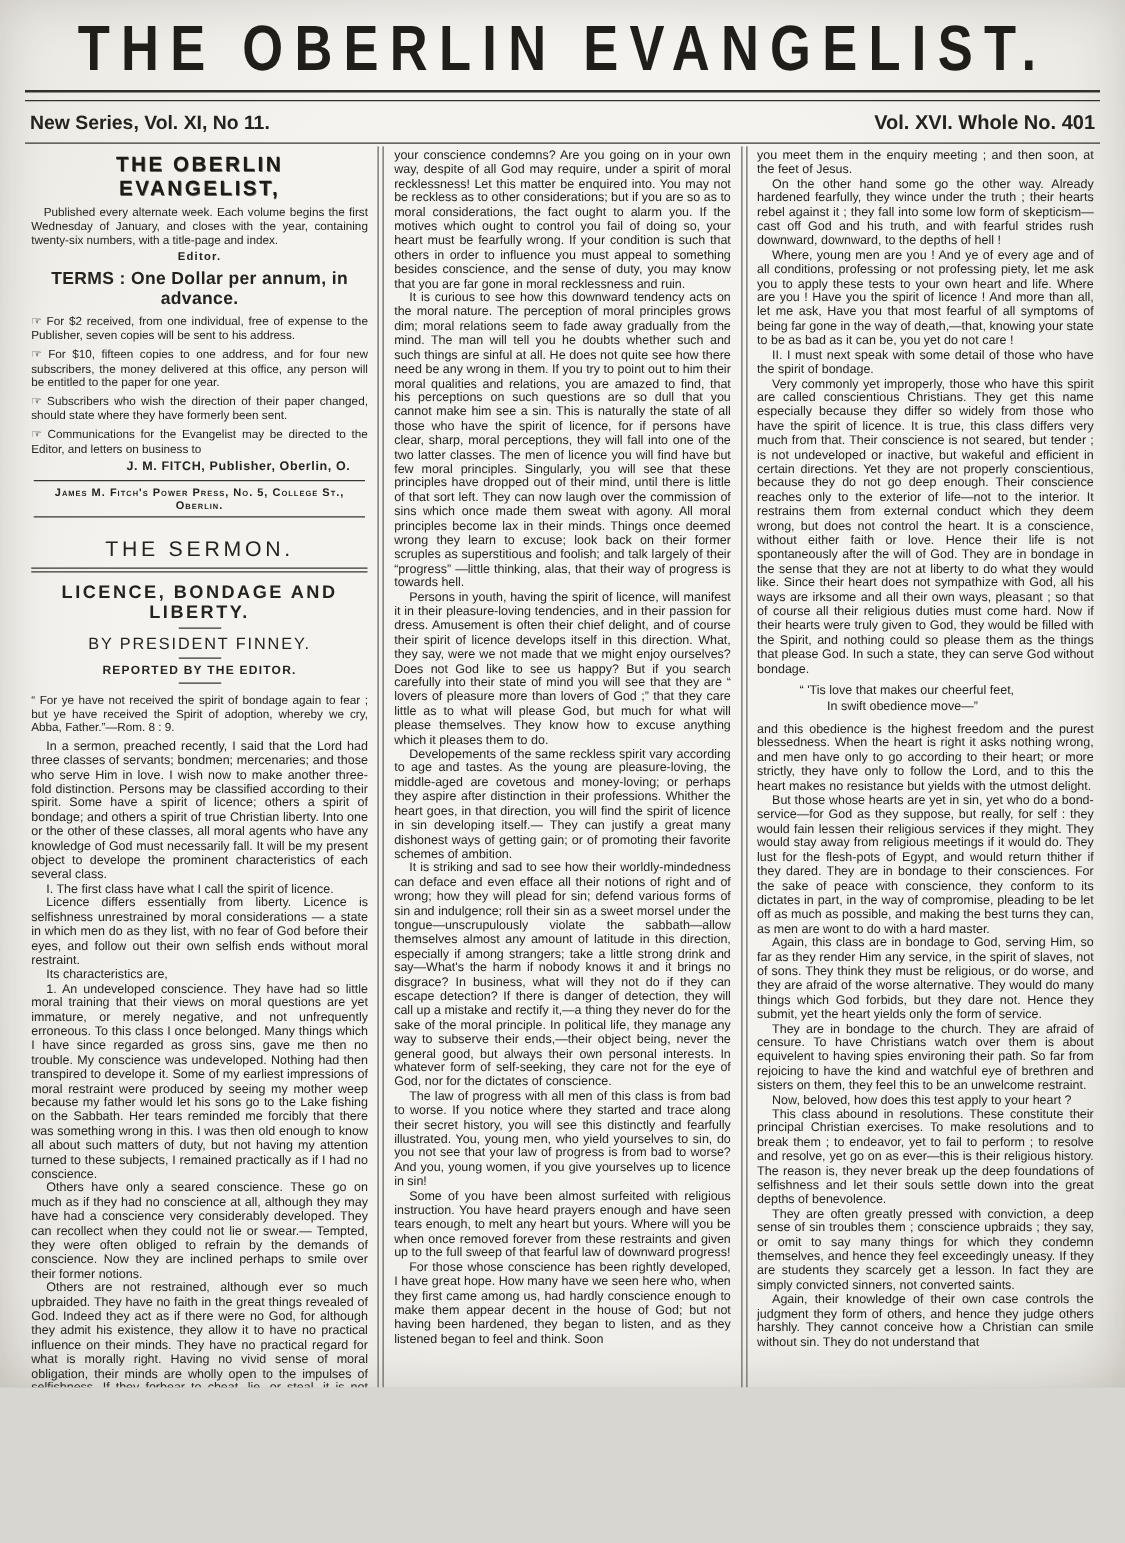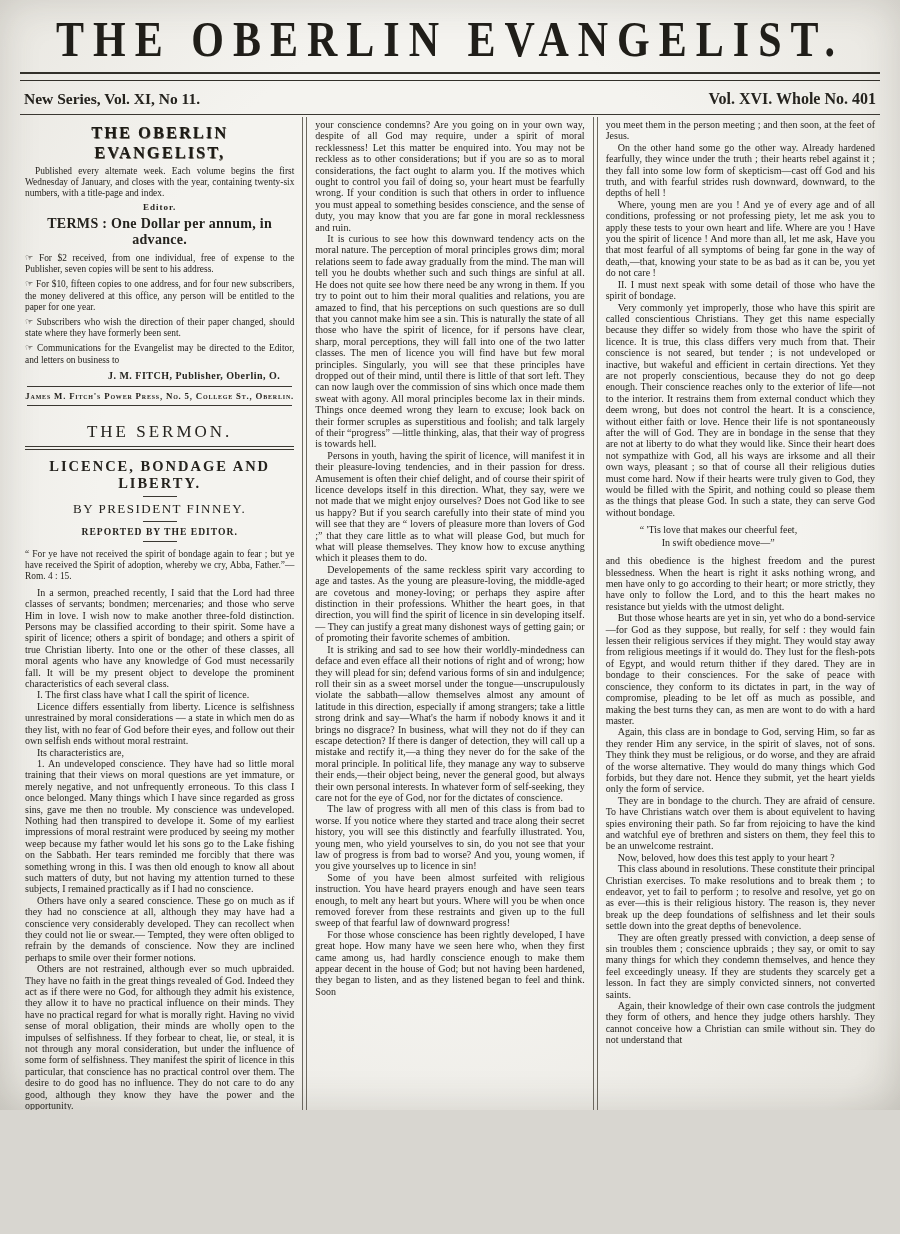--- a/index.html
+++ b/index.html
@@ -1,20 +1,20 @@
 <!DOCTYPE html>
 <html><head>
 <meta charset="utf-8">
 <style>
   html,body{margin:0;padding:0;background:#d8d6d0;}
   .page{
     position:relative;width:900px;height:1110px;margin:0 auto;
     background:radial-gradient(ellipse at 50% 45%, #f4f3ef 55%, #e9e7e1 92%, #dddbd4 100%);
     color:#25231e;
-    font-family:Liberation Serif, serif;
+    font-family:Liberation Sans, sans-serif;
     overflow:hidden;box-sizing:border-box;padding:6px 18px 0 18px;
     box-shadow:inset 0 0 40px rgba(60,55,45,.18);
   }
   
   .masthead{
     text-align:center;font-weight:bold;font-size:42px;letter-spacing:9px;
     margin:4px 0 2px 0;transform:scaleY(1.22);transform-origin:top center;
     white-space:nowrap;color:#201e19;
   }
   .rule-double{height:6px;border-top:2px solid #32302a;border-bottom:1px solid #32302a;margin:14px 2px 0 2px;}
@@ -87,21 +87,21 @@
       <div class="rule-thin"></div>
 
       <h2 class="sermon-head">THE SERMON.</h2>
       <div class="rule-wavy"></div>
       <h3 class="sermon-title">LICENCE, BONDAGE AND LIBERTY.</h3>
       <div class="orn"></div>
       <div class="byline">BY PRESIDENT FINNEY.</div>
       <div class="orn"></div>
       <div class="reported">REPORTED BY THE EDITOR.</div>
       <div class="orn"></div>
-      <p class="epigraph">“ For ye have not received the spirit of bondage again to fear ; but ye have received the Spirit of adoption, whereby we cry, Abba, Father.”—Rom. 4 : 15.</p>
+      <p class="epigraph">“ For ye have not received the spirit of bondage again to fear ; but ye have received the Spirit of adoption, whereby we cry, Abba, Father.”—Rom. 8 : 9.</p>
 
       <p class="body-p">In a sermon, preached recently, I said that the Lord had three classes of servants; bondmen; mercenaries; and those who serve Him in love. I wish now to make another three-fold distinction. Persons may be classified according to their spirit. Some have a spirit of licence; others a spirit of bondage; and others a spirit of true Christian liberty. Into one or the other of these classes, all moral agents who have any knowledge of God must necessarily fall. It will be my present object to develope the prominent characteristics of each several class.</p>
       <p class="body-p">I. The first class have what I call the spirit of licence.</p>
       <p class="body-p">Licence differs essentially from liberty. Licence is selfishness unrestrained by moral considerations — a state in which men do as they list, with no fear of God before their eyes, and follow out their own selfish ends without moral restraint.</p>
       <p class="body-p">Its characteristics are,</p>
       <p class="body-p">1. An undeveloped conscience. They have had so little moral training that their views on moral questions are yet immature, or merely negative, and not unfrequently erroneous. To this class I once belonged. Many things which I have since regarded as gross sins, gave me then no trouble. My conscience was undeveloped. Nothing had then transpired to develope it. Some of my earliest impressions of moral restraint were produced by seeing my mother weep because my father would let his sons go to the Lake fishing on the Sabbath. Her tears reminded me forcibly that there was something wrong in this. I was then old enough to know all about such matters of duty, but not having my attention turned to these subjects, I remained practically as if I had no conscience.</p>
       <p class="body-p">Others have only a seared conscience. These go on much as if they had no conscience at all, although they may have had a conscience very considerably developed. They can recollect when they could not lie or swear.— Tempted, they were often obliged to refrain by the demands of conscience. Now they are inclined perhaps to smile over their former notions.</p>
       <p class="body-p">Others are not restrained, although ever so much upbraided. They have no faith in the great things revealed of God. Indeed they act as if there were no God, for although they admit his existence, they allow it to have no practical influence on their minds. They have no practical regard for what is morally right. Having no vivid sense of moral obligation, their minds are wholly open to the impulses of selfishness. If they forbear to cheat, lie, or steal, it is not through any moral consideration, but under the influence of some form of selfishness. They manifest the spirit of licence in this particular, that conscience has no practical control over them. The desire to do good has no influence. They do not care to do any good, although they know they have the power and the opportunity.</p>
 
     </section>
@@ -115,21 +115,21 @@
       <p class="body-p">Developements of the same reckless spirit vary according to age and tastes. As the young are pleasure-loving, the middle-aged are covetous and money-loving; or perhaps they aspire after distinction in their professions. Whither the heart goes, in that direction, you will find the spirit of licence in sin developing itself.— They can justify a great many dishonest ways of getting gain; or of promoting their favorite schemes of ambition.</p>
       <p class="body-p">It is striking and sad to see how their worldly-mindedness can deface and even efface all their notions of right and of wrong; how they will plead for sin; defend various forms of sin and indulgence; roll their sin as a sweet morsel under the tongue—unscrupulously violate the sabbath—allow themselves almost any amount of latitude in this direction, especially if among strangers; take a little strong drink and say—What's the harm if nobody knows it and it brings no disgrace? In business, what will they not do if they can escape detection? If there is danger of detection, they will call up a mistake and rectify it,—a thing they never do for the sake of the moral principle. In political life, they manage any way to subserve their ends,—their object being, never the general good, but always their own personal interests. In whatever form of self-seeking, they care not for the eye of God, nor for the dictates of conscience.</p>
       <p class="body-p">The law of progress with all men of this class is from bad to worse. If you notice where they started and trace along their secret history, you will see this distinctly and fearfully illustrated. You, young men, who yield yourselves to sin, do you not see that your law of progress is from bad to worse? And you, young women, if you give yourselves up to licence in sin!</p>
       <p class="body-p">Some of you have been almost surfeited with religious instruction. You have heard prayers enough and have seen tears enough, to melt any heart but yours. Where will you be when once removed forever from these restraints and given up to the full sweep of that fearful law of downward progress!</p>
       <p class="body-p">For those whose conscience has been rightly developed, I have great hope. How many have we seen here who, when they first came among us, had hardly conscience enough to make them appear decent in the house of God; but not having been hardened, they began to listen, and as they listened began to feel and think. Soon</p>
     </section>
 
     <div class="col-divider"></div>
 
     <section class="col">
-      <p class="body-p cont">you meet them in the person meeting ; and then soon, at the feet of Jesus.</p>
+      <p class="body-p cont">you meet them in the enquiry meeting ; and then soon, at the feet of Jesus.</p>
       <p class="body-p">On the other hand some go the other way. Already hardened fearfully, they wince under the truth ; their hearts rebel against it ; they fall into some low form of skepticism—cast off God and his truth, and with fearful strides rush downward, downward, to the depths of hell !</p>
       <p class="body-p">Where, young men are you ! And ye of every age and of all conditions, professing or not professing piety, let me ask you to apply these tests to your own heart and life. Where are you ! Have you the spirit of licence ! And more than all, let me ask, Have you that most fearful of all symptoms of being far gone in the way of death,—that, knowing your state to be as bad as it can be, you yet do not care !</p>
       <p class="body-p">II. I must next speak with some detail of those who have the spirit of bondage.</p>
       <p class="body-p">Very commonly yet improperly, those who have this spirit are called conscientious Christians. They get this name especially because they differ so widely from those who have the spirit of licence. It is true, this class differs very much from that. Their conscience is not seared, but tender ; is not undeveloped or inactive, but wakeful and efficient in certain directions. Yet they are not properly conscientious, because they do not go deep enough. Their conscience reaches only to the exterior of life—not to the interior. It restrains them from external conduct which they deem wrong, but does not control the heart. It is a conscience, without either faith or love. Hence their life is not spontaneously after the will of God. They are in bondage in the sense that they are not at liberty to do what they would like. Since their heart does not sympathize with God, all his ways are irksome and all their own ways, pleasant ; so that of course all their religious duties must come hard. Now if their hearts were truly given to God, they would be filled with the Spirit, and nothing could so please them as the things that please God. In such a state, they can serve God without bondage.</p>
       <div class="hymn">
         <div class="l1">“ 'Tis love that makes our cheerful feet,</div>
         <div class="l2">In swift obedience move—”</div>
       </div>
       <p class="body-p cont">and this obedience is the highest freedom and the purest blessedness. When the heart is right it asks nothing wrong, and men have only to go according to their heart; or more strictly, they have only to follow the Lord, and to this the heart makes no resistance but yields with the utmost delight.</p>
       <p class="body-p">But those whose hearts are yet in sin, yet who do a bond-service—for God as they suppose, but really, for self : they would fain lessen their religious services if they might. They would stay away from religious meetings if it would do. They lust for the flesh-pots of Egypt, and would return thither if they dared. They are in bondage to their consciences. For the sake of peace with conscience, they conform to its dictates in part, in the way of compromise, pleading to be let off as much as possible, and making the best turns they can, as men are wont to do with a hard master.</p>

